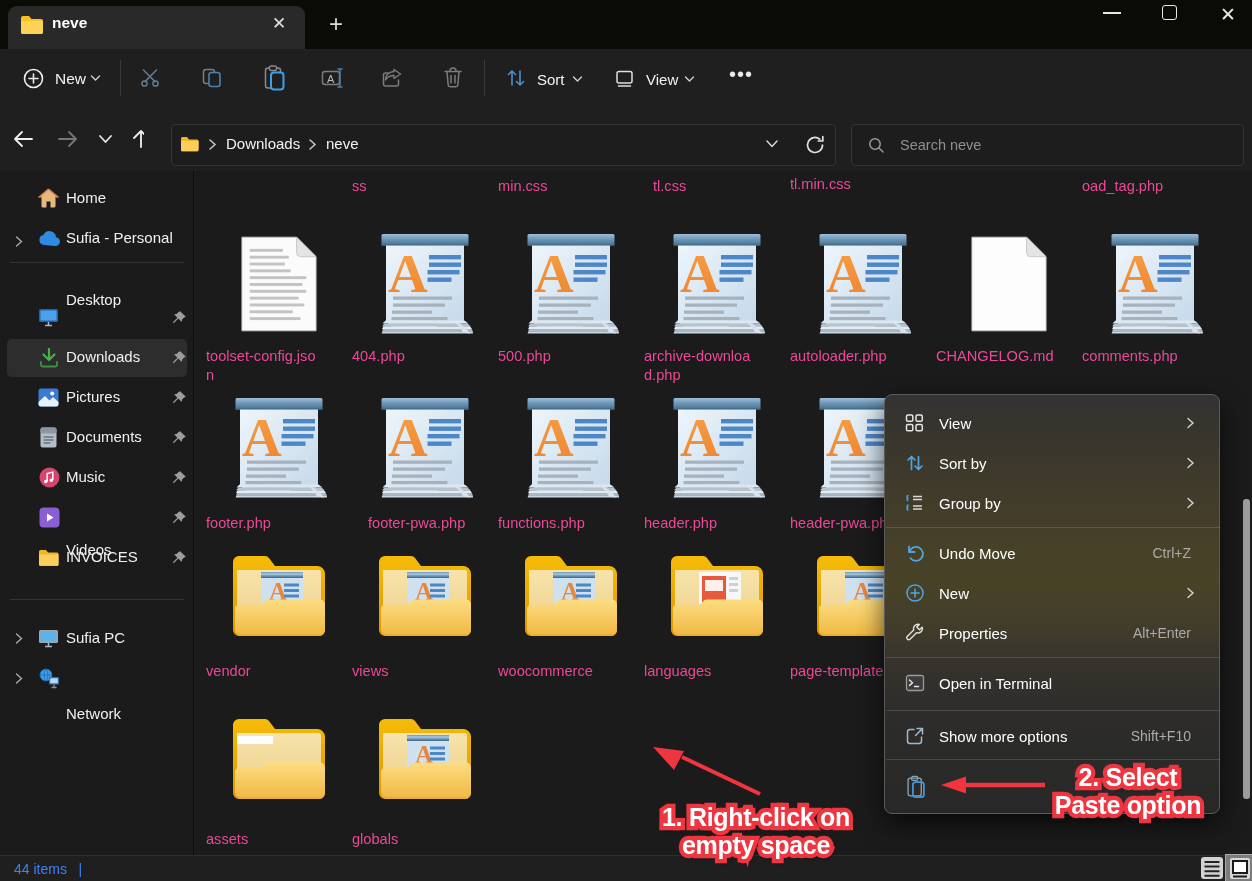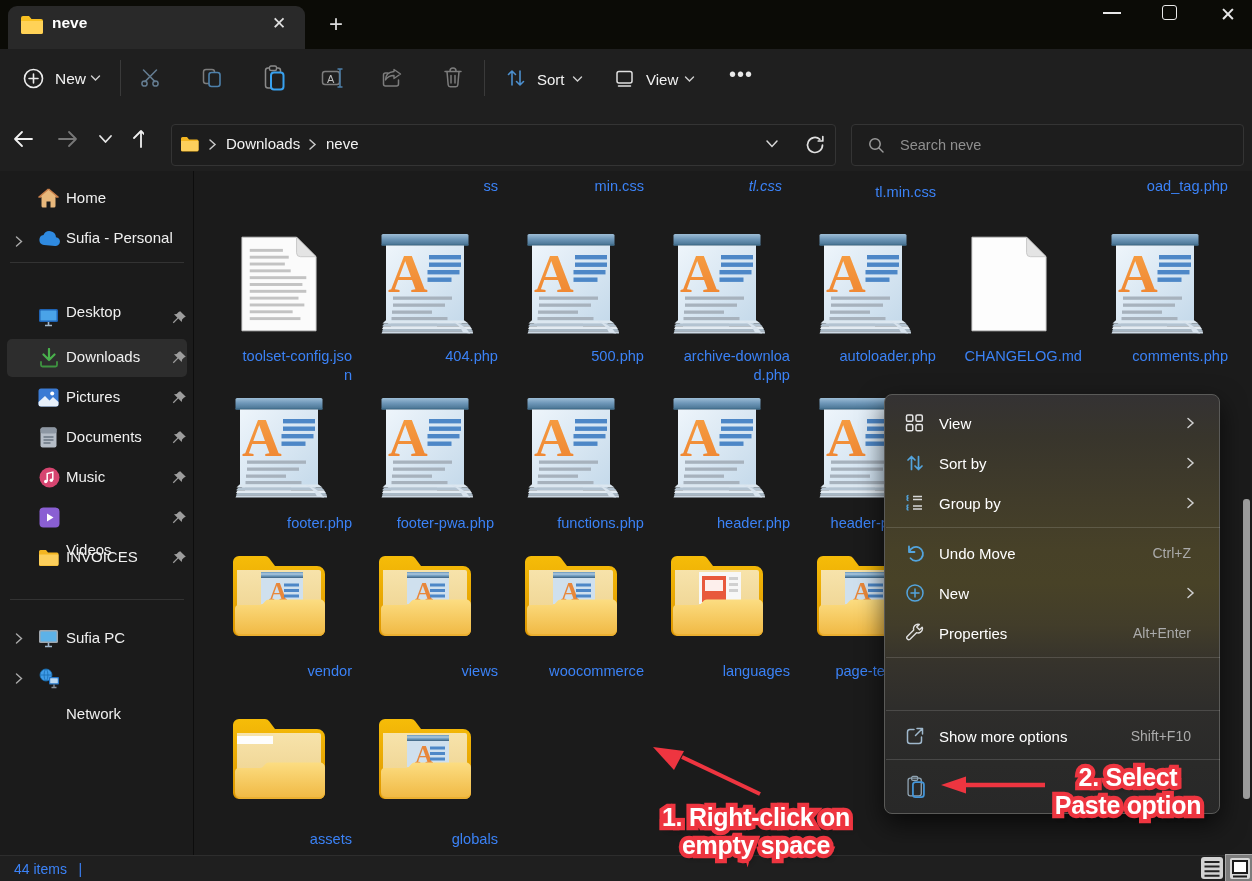--- a/index.html
+++ b/index.html
@@ -286,21 +286,21 @@
       <path d="M6 14 a5 5 0 0 1-0.5-9.9 A6.5 6.5 0 0 1 18 6.2 a4.4 4.4 0 0 1-1 8.8 z" fill="#2f8ae0"></path>
     </svg>
     <div class="abs" style="left:66px;top:58px;">Sufia - Personal</div>
     <div class="abs" style="left:10px;top:91px;width:174px;height:1px;background:#333;"></div>
 
     <svg class="abs" style="left:38px;top:137px;" width="21" height="19" viewBox="0 0 21 19">
       <rect x="1" y="1" width="19" height="13" rx="1.5" fill="#1e63b4"></rect>
       <rect x="2.5" y="2.5" width="16" height="10" rx="0.5" fill="#4aa3e8"></rect>
       <path d="M7 17.5 h7 M10.5 14 v3.5" stroke="#9fb6cc" stroke-width="1.6"></path>
     </svg>
-    <div class="abs" style="left:66px;top:132px;">Desktop</div>
+    <div class="abs" style="left:66px;top:120px;">Desktop</div>
     <svg class="abs" style="left:39px;top:177px;" width="20" height="20" viewBox="0 0 20 20">
       <path d="M10 1 v11 M10 12 l-5.5-5.5 M10 12 l5.5-5.5" stroke="#49b04c" stroke-width="2.2" fill="none" stroke-linecap="round" stroke-linejoin="round"></path>
       <path d="M2 14 v3 a1.5 1.5 0 0 0 1.5 1.5 h13 A1.5 1.5 0 0 0 18 17 v-3" stroke="#3e9441" stroke-width="1.8" fill="none" stroke-linecap="round"></path>
     </svg>
     <div class="abs" style="left:66px;top:177px;">Downloads</div>
     <svg class="abs" style="left:38px;top:217px;" width="21" height="19" viewBox="0 0 21 19">
       <rect x="0.5" y="0.5" width="20" height="18" rx="2.5" fill="#3b7bd4"></rect>
       <path d="M0.5 14 L7 8 l4.5 4.5 L15 9 l5.5 5 v2 a2.5 2.5 0 0 1-2.5 2.5 h-15 A2.5 2.5 0 0 1 0.5 16 z" fill="#e8f0fa"></path>
       <circle cx="14.2" cy="5.5" r="2" fill="#fff"></circle>
     </svg>
@@ -369,28 +369,28 @@
     <svg class="abs pinsvg" style="left:172px;top:339px;" width="15" height="15" viewBox="0 0 15 15">
         <use href="#pin"></use>
       </svg>
     <svg class="abs pinsvg" style="left:172px;top:379px;" width="15" height="15" viewBox="0 0 15 15">
         <use href="#pin"></use>
       </svg>
   </div>
 
   <div class="abs" id="content" style="left:194px;top:171px;width:1058px;height:684px;background:#1b1b1b;overflow:hidden;">
     <style>
-      .lbl { position:absolute; width:146px; text-align:right; color:#3b82f6; font-size:14.6px; line-height:19px; }
+      .lbl { position:absolute; width:146px; text-align:left; color:#ec4899; font-size:14.6px; line-height:19px; }
       .ic { position:absolute; }
     </style>
 
     <div class="lbl" style="left:158px;top:6px;">ss</div>
     <div class="lbl" style="left:304px;top:6px;">min.css</div>
-    <div class="lbl" style="left:442px;top:6px;font-style:italic;">tl.css</div>
-    <div class="lbl" style="left:596px;top:12px;">tl.min.css</div>
+    <div class="lbl" style="left:459px;top:6px;">tl.css</div>
+    <div class="lbl" style="left:596px;top:4px;">tl.min.css</div>
     <div class="lbl" style="left:888px;top:6px;">oad_tag.php</div>
 
     <svg class="ic" style="left:46px;top:64px;" width="78" height="98" viewBox="0 0 80 100">
         <use href="#jsondoc"></use>
       </svg>
     <div class="lbl" style="left:12px;top:176px;">toolset-config.jso<br>n</div>
     <svg class="ic" style="left:183px;top:63px;" width="96" height="102" viewBox="0 0 96 102">
         <use href="#phpdoc"></use>
       </svg>
     <div class="lbl" style="left:158px;top:176px;">404.php</div>
@@ -415,21 +415,21 @@
       </svg>
     <div class="lbl" style="left:888px;top:176px;">comments.php</div>
 
     <svg class="ic" style="left:37px;top:227px;" width="96" height="102" viewBox="0 0 96 102">
         <use href="#phpdoc"></use>
       </svg>
     <div class="lbl" style="left:12px;top:343px;">footer.php</div>
     <svg class="ic" style="left:183px;top:227px;" width="96" height="102" viewBox="0 0 96 102">
         <use href="#phpdoc"></use>
       </svg>
-    <div class="lbl" style="left:154px;top:343px;">footer-pwa.php</div>
+    <div class="lbl" style="left:174px;top:343px;">footer-pwa.php</div>
     <svg class="ic" style="left:329px;top:227px;" width="96" height="102" viewBox="0 0 96 102">
         <use href="#phpdoc"></use>
       </svg>
     <div class="lbl" style="left:304px;top:343px;">functions.php</div>
     <svg class="ic" style="left:475px;top:227px;" width="96" height="102" viewBox="0 0 96 102">
         <use href="#phpdoc"></use>
       </svg>
     <div class="lbl" style="left:450px;top:343px;">header.php</div>
     <svg class="ic" style="left:621px;top:227px;" width="96" height="102" viewBox="0 0 96 102">
         <use href="#phpdoc"></use>
@@ -559,20 +559,28 @@
         </svg>
     </div>
     <div class="mi" style="top:218px;">
       <svg class="ictr" width="20" height="20" viewBox="0 0 20 20">
           <path d="M17.5 5.5 a4.5 4.5 0 0 1-6 4.2 L5 16.2 a2 2 0 0 1-2.8-2.8 L8.7 7 a4.5 4.5 0 0 1 5.6-5.6 l-2.6 2.6 l2.8 2.8 l2.6-2.6 c0.3 0.4 0.4 0.8 0.4 1.3 z" fill="none" stroke="#e0e0e0" stroke-width="1.4" stroke-linejoin="round"></path>
         </svg>
       <span class="mlabel">Properties</span>
       <span class="mshort">Alt+Enter</span>
     </div>
     <div class="msep" style="top:262px;"></div>
+    <div class="mi" style="top:268px;">
+      <svg class="ictr" width="20" height="20" viewBox="0 0 20 20">
+          <rect x="1.5" y="2.5" width="17" height="15" rx="2" fill="#3c3c3c" stroke="#9a9a9a" stroke-width="1.3"></rect>
+          <path d="M4.5 7 l3 2.8 l-3 2.8" fill="none" stroke="#e8e8e8" stroke-width="1.4" stroke-linecap="round"></path>
+          <path d="M9.5 13.5 h4" stroke="#e8e8e8" stroke-width="1.4" stroke-linecap="round"></path>
+        </svg>
+      <span class="mlabel">Open in Terminal</span>
+    </div>
     <div class="msep" style="top:315px;"></div>
     <div class="mi" style="top:321px;">
       <svg class="ictr" width="20" height="20" viewBox="0 0 20 20">
           <path d="M9 3.5 H5 a2.5 2.5 0 0 0-2.5 2.5 v9 A2.5 2.5 0 0 0 5 17.5 h9 a2.5 2.5 0 0 0 2.5-2.5 v-4" fill="none" stroke="#9fb8cc" stroke-width="1.5" stroke-linecap="round"></path>
           <path d="M12 2.5 h5.5 v5.5 M17.5 2.5 L10.5 9.5" fill="none" stroke="#9fb8cc" stroke-width="1.5" stroke-linecap="round" stroke-linejoin="round"></path>
         </svg>
       <span class="mlabel">Show more options</span>
       <span class="mshort">Shift+F10</span>
     </div>
     <div class="msep" style="top:364px;"></div>

